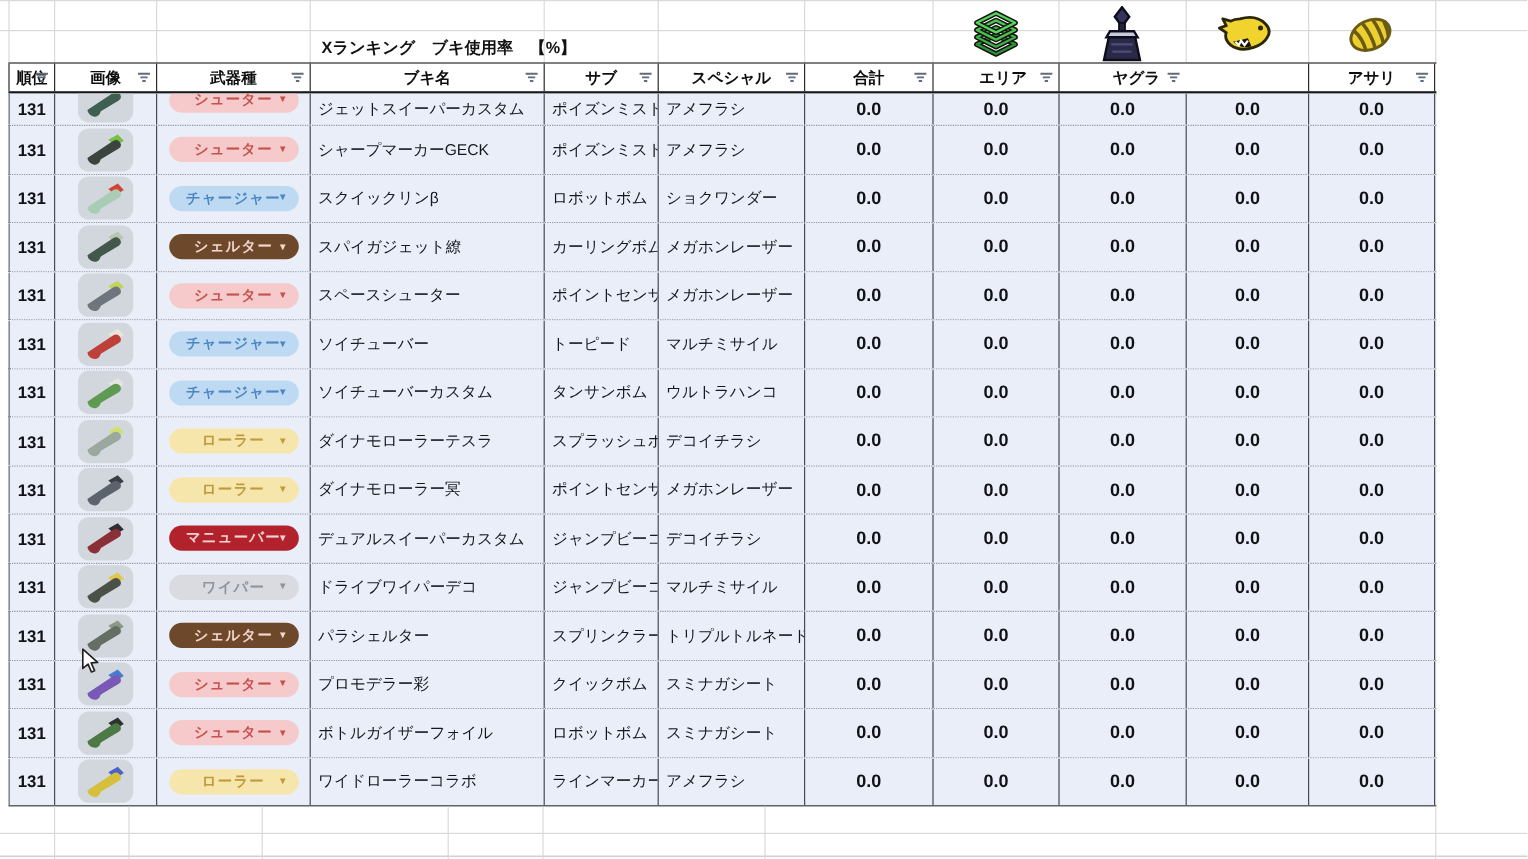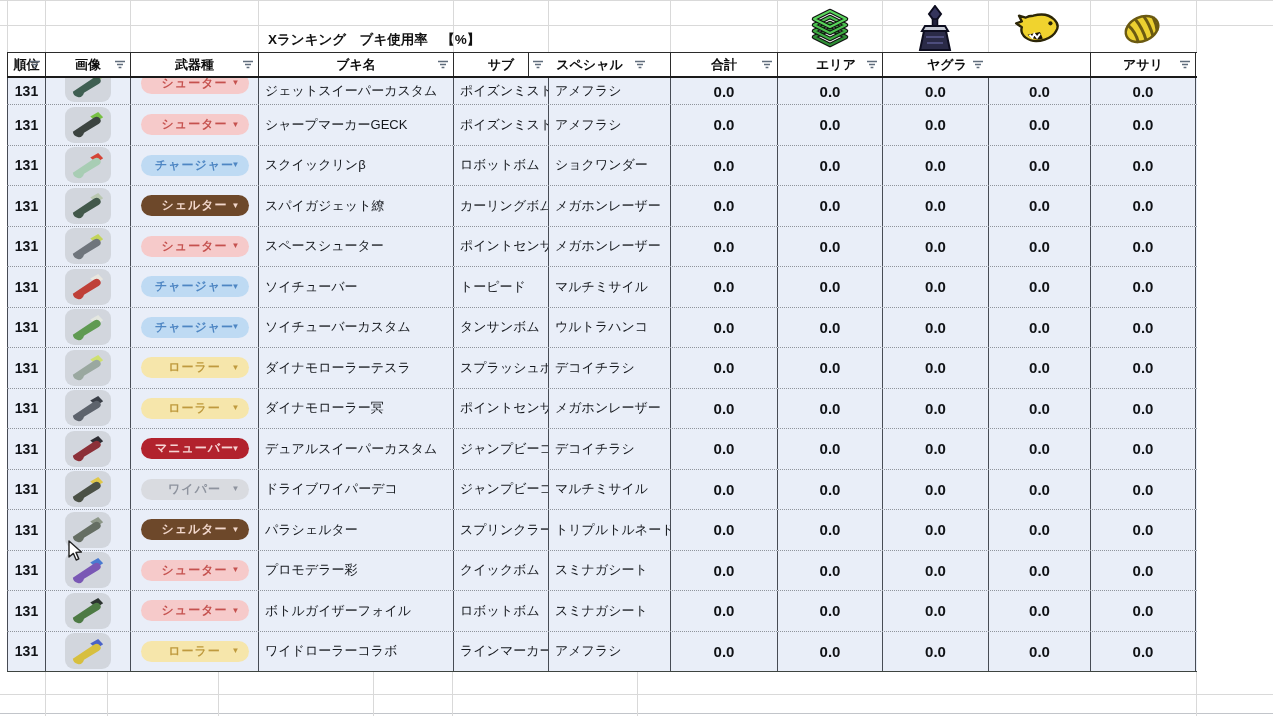--- a/index.html
+++ b/index.html
@@ -141,21 +141,21 @@
         <svg class="ficon" viewBox="0 0 12 11">
     <path d="M1 2 h10 M3 5 h6 M4.6 8 h2.8" stroke="#5f6c7b" stroke-width="1.6" fill="none"></path>
   </svg>
       </div>
       <div class="hcell" style="left: 446px; width: 95px;">
         <span>サブ</span>
         <svg class="ficon" viewBox="0 0 12 11">
     <path d="M1 2 h10 M3 5 h6 M4.6 8 h2.8" stroke="#5f6c7b" stroke-width="1.6" fill="none"></path>
   </svg>
       </div>
-      <div class="hcell" style="left: 521px; width: 122px;">
+      <div class="hcell" style="left: 541px; width: 122px;">
         <span>スペシャル</span>
         <svg class="ficon" viewBox="0 0 12 11">
     <path d="M1 2 h10 M3 5 h6 M4.6 8 h2.8" stroke="#5f6c7b" stroke-width="1.6" fill="none"></path>
   </svg>
       </div>
       <div class="hcell" style="left: 663px; width: 107px;">
         <span>合計</span>
         <svg class="ficon" viewBox="0 0 12 11">
     <path d="M1 2 h10 M3 5 h6 M4.6 8 h2.8" stroke="#5f6c7b" stroke-width="1.6" fill="none"></path>
   </svg>

